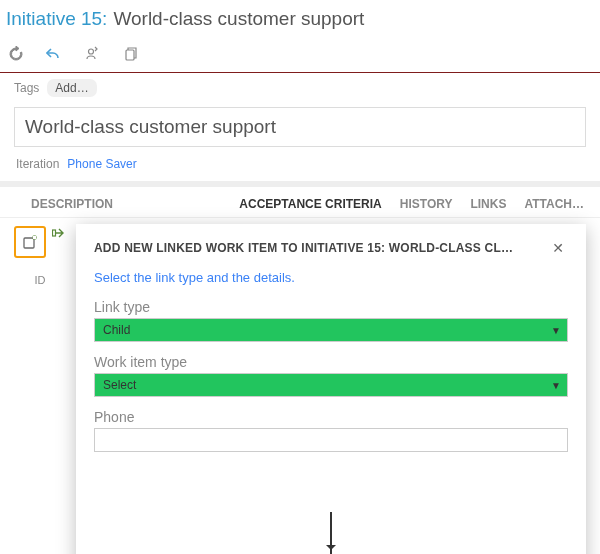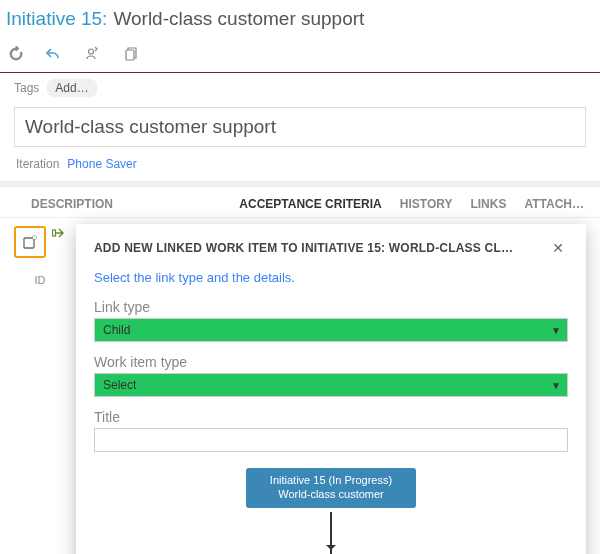--- a/index.html
+++ b/index.html
@@ -142,28 +142,24 @@
       <span>Child</span>
       <span class="caret">▼</span>
     </div>
 
     <div class="fld-label">Work item type</div>
     <div class="fld-select">
       <span>Select</span>
       <span class="caret">▼</span>
     </div>
 
-    <div class="fld-label">Title</div>
+    <div class="fld-label">Phone</div>
     <input class="fld-input" value="" style="">
 
     <div class="diagram">
-      <div class="parent-node">
-        <div>Initiative 15 (In Progress)</div>
-        <div>World-class customer</div>
-      </div>
       <div class="arrow"></div>
       <div class="children-row">
         <div class="slot"></div>
         <div class="new-node">(New work item)</div>
         <div class="slot"></div>
       </div>
     </div>
   </div>
 </div>
 

